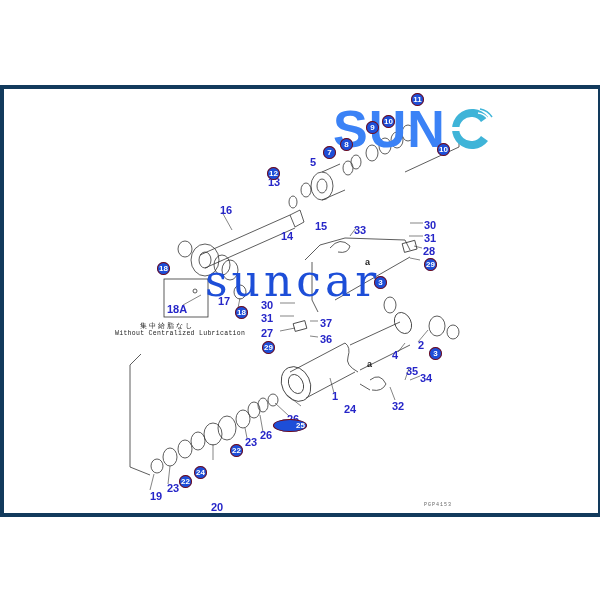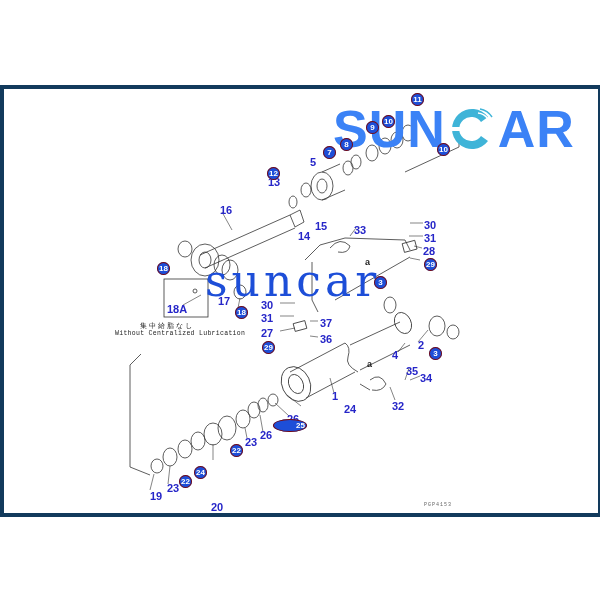--- a/index.html
+++ b/index.html
@@ -91,30 +91,29 @@
 <div class="watermark">suncar</div>
 
 <div class="logo">
   <span class="logo-text">SUN</span>
   <svg class="logo-c" viewBox="0 0 48 48">
     <path d="M40 12 A20 20 0 1 0 40 36 L33 31 A12 12 0 1 1 33 17 Z" fill="#3fb4d8"></path>
     <rect x="4" y="22" width="10" height="4" fill="#fff"></rect>
     <path d="M30 8 a14 14 0 0 1 10 6" stroke="#fff" stroke-width="1.5" fill="none"></path>
     <path d="M32 4 a18 18 0 0 1 12 8" stroke="#3fb4d8" stroke-width="1.5" fill="none"></path>
   </svg>
-  <span class="logo-text">AR</span>
 </div>
 
 <div id="labels">
     <span class="lbl" style="left: 332px; top: 391px;">1</span>
     <span class="lbl" style="left: 418px; top: 340px;">2</span>
     <span class="lbl" style="left: 392px; top: 350px;">4</span>
     <span class="lbl" style="left: 310px; top: 157px;">5</span>
     <span class="lbl" style="left: 268px; top: 177px;">13</span>
-    <span class="lbl" style="left: 298px; top: 231px;">14</span>
+    <span class="lbl" style="left: 281px; top: 231px;">14</span>
     <span class="lbl" style="left: 315px; top: 221px;">15</span>
     <span class="lbl" style="left: 220px; top: 205px;">16</span>
     <span class="lbl" style="left: 218px; top: 296px;">17</span>
     <span class="lbl" style="left: 167px; top: 304px;">18A</span>
     <span class="lbl" style="left: 150px; top: 491px;">19</span>
     <span class="lbl" style="left: 211px; top: 458px; margin-top: 44px;">20</span>
     <span class="lbl" style="left: 167px; top: 483px;">23</span>
     <span class="lbl" style="left: 245px; top: 437px;">23</span>
     <span class="lbl" style="left: 300px; top: 404px; margin-left: 44px;">24</span>
     <span class="lbl" style="left: 287px; top: 414px;">26</span>

